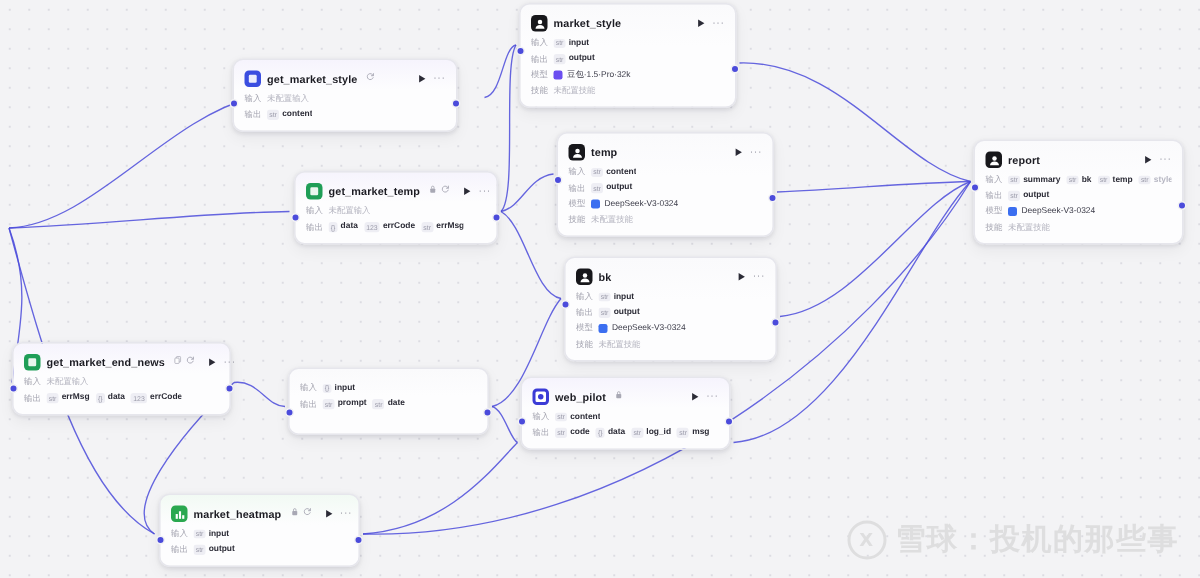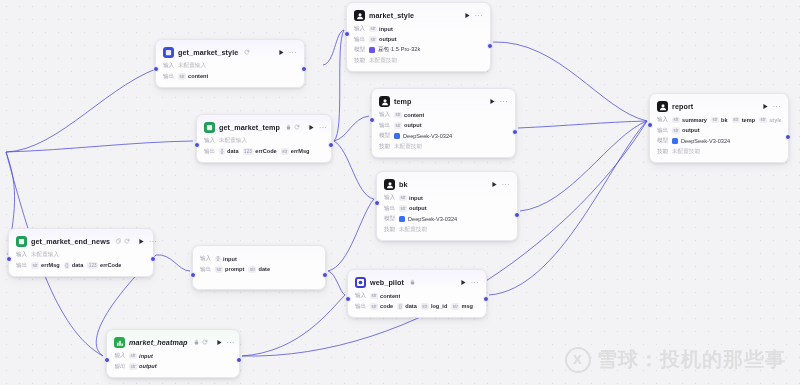--- a/index.html
+++ b/index.html
@@ -19,21 +19,21 @@
   .node{
     position:absolute;
     background:#fdfdfe;
     border:1px solid #e6e6ec;
     border-radius:7px;
     box-shadow:0 1px 3px rgba(20,20,40,.10),0 4px 10px rgba(20,20,40,.05);
     padding:6px 7px 6px 7px;
     box-sizing:border-box;
   }
   .node.tint-purple{background:linear-gradient(180deg,#f6f4fd 0%,#fdfdfe 42%);}
-  .node.tint-green{background:linear-gradient(180deg,#f2faf4 0%,#fdfdfe 42%);font-style:italic;}
+  .node.tint-green{background:linear-gradient(180deg,#f2faf4 0%,#fdfdfe 42%);}
   .node.tint-plain{background:linear-gradient(180deg,#fafafc 0%,#fdfdfe 42%);}
   .nhead{display:flex;align-items:center;gap:4px;height:13px;}
   .nicon{
     width:11px;height:11px;border-radius:3px;flex:0 0 auto;
     display:flex;align-items:center;justify-content:center;
     font-size:6px;color:#fff;line-height:1;
   }
   .nicon.dark{background:#17171b;}
   .nicon.blue{background:#3b4ee0;}
   .nicon.green{background:#2aa84f;}
@@ -490,21 +490,21 @@
               <div class="chip">
                 <span class="ctype">str</span>
                 <span class="cname">date</span>
               </div>
             </div>
           </div>
         </div>
         <span class="port l" style="top: 26px;"></span>
         <span class="port r" style="top: 26px;"></span>
       </div>
-      <div class="node tint-purple" style="left: 347px; top: 269px; width: 140px; min-height: 44px;">
+      <div class="node tint-purple" style="left: 347px; top: 251px; width: 140px; min-height: 44px;">
         <div class="nhead">
           <div class="nicon ring">
             <svg width="7" height="7" viewBox="0 0 8 8">
               <circle cx="4" cy="4" r="2.1" fill="#3b3bd6"></circle>
             </svg>
           </div>
           <div class="ntitle">web_pilot</div>
           <div class="hicons">
             <span class="hicon"><svg width="5" height="6" viewBox="0 0 6 7">
                 <rect x="1" y="3" width="4" height="3.4" rx=".7" fill="#a8a8b4"></rect>

